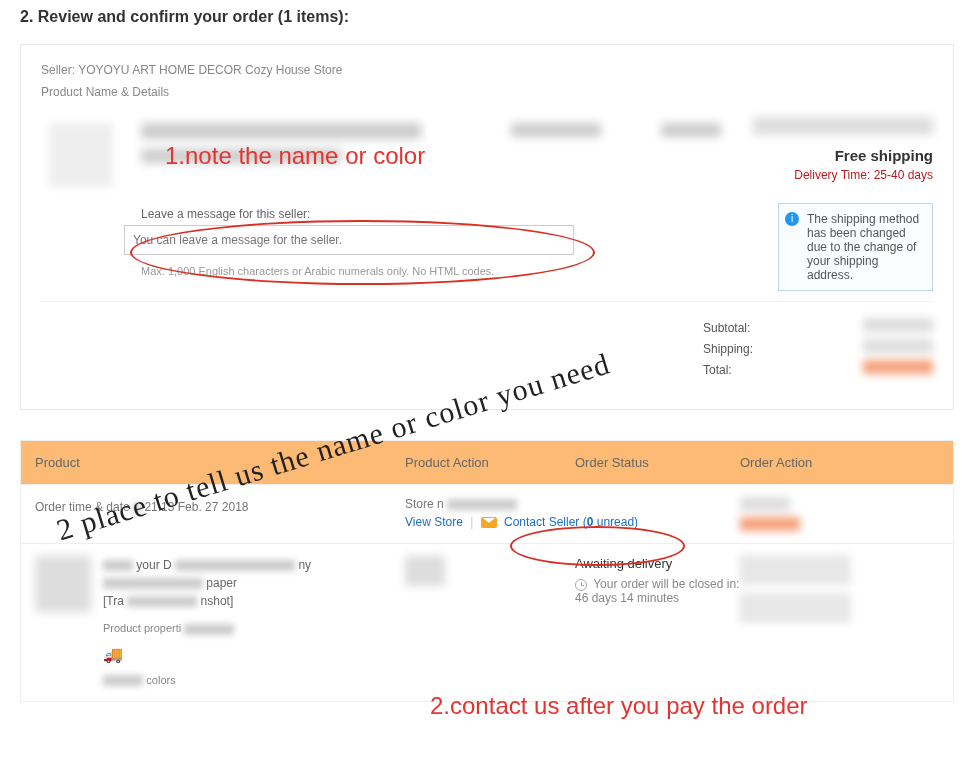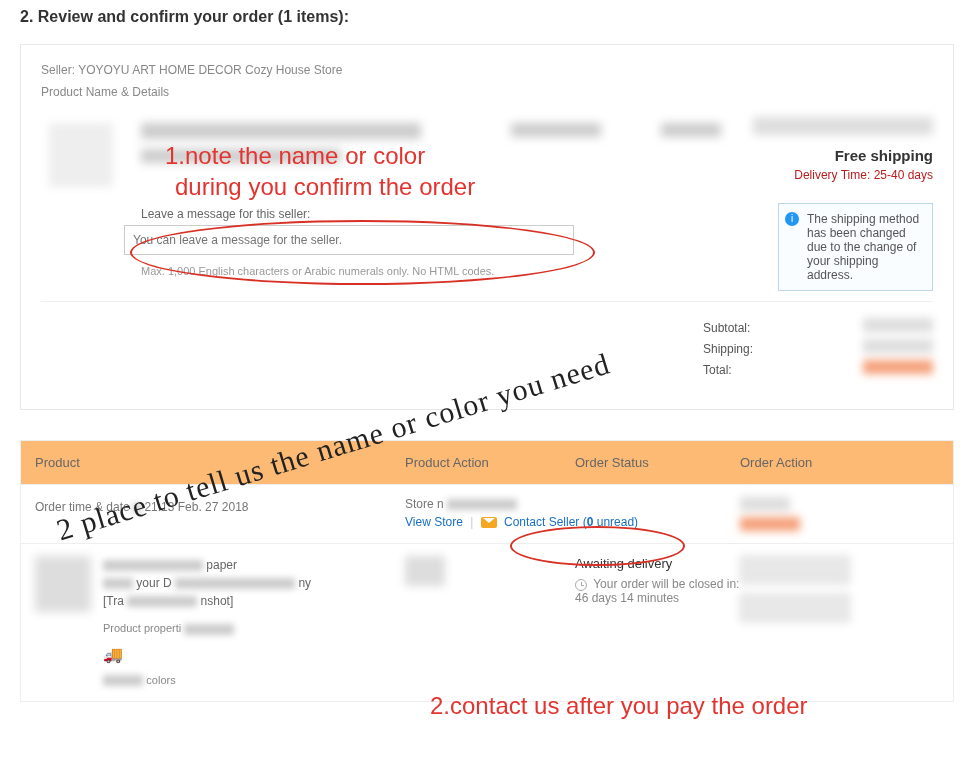--- a/index.html
+++ b/index.html
@@ -172,28 +172,28 @@
       <div class="blur-box" style="width:50px; height:14px;"></div>
       <div class="blur-box" style="width:60px; height:14px; margin-top:6px; background:#f5a07a;"></div>
     </div>
   </div>
 
   <div class="detail-row">
     <div class="col-product" style="display:flex;">
       <div class="prod-thumb"></div>
       <div class="prod-desc">
         <div>
-          <span class="blur-inline" style="width:100px;"></span>
-          <span>paper</span>
-        </div>
-        <div>
           <span class="blur-inline" style="width:30px;"></span>
           <span>your D</span>
           <span class="blur-inline" style="width:120px;"></span>
           <span>ny</span>
+        </div>
+        <div>
+          <span class="blur-inline" style="width:100px;"></span>
+          <span>paper</span>
         </div>
         <div>
           <span>[Tra</span>
           <span class="blur-inline" style="width:70px;"></span>
           <span>nshot]</span>
         </div>
         <div class="prod-prop">
           <span>Product properti</span>
           <span class="blur-inline" style="width:50px;"></span>
         </div>
@@ -217,20 +217,19 @@
     </div>
     <div class="col-orderaction">
       <div class="action-btn"></div>
       <div class="action-btn"></div>
     </div>
   </div>
 </div>
 
 <div class="annot-red" style="left:165px; top:140px;">
   <div>1.note the name or color</div>
-  <div style="margin-left:10px;">during you confirm the order</div>
 </div>
 <div class="ellipse" style="left:130px; top:220px; width:465px; height:65px;"></div>
 
 <div class="annot-script" style="left:45px; top:430px;">2 place to tell us the name or color you need</div>
 
 <div class="ellipse" style="left:510px; top:526px; width:175px; height:40px;"></div>
 <div class="annot-red" style="left:430px; top:690px;">2.contact us after you pay the order</div>
 
 </body></html>

